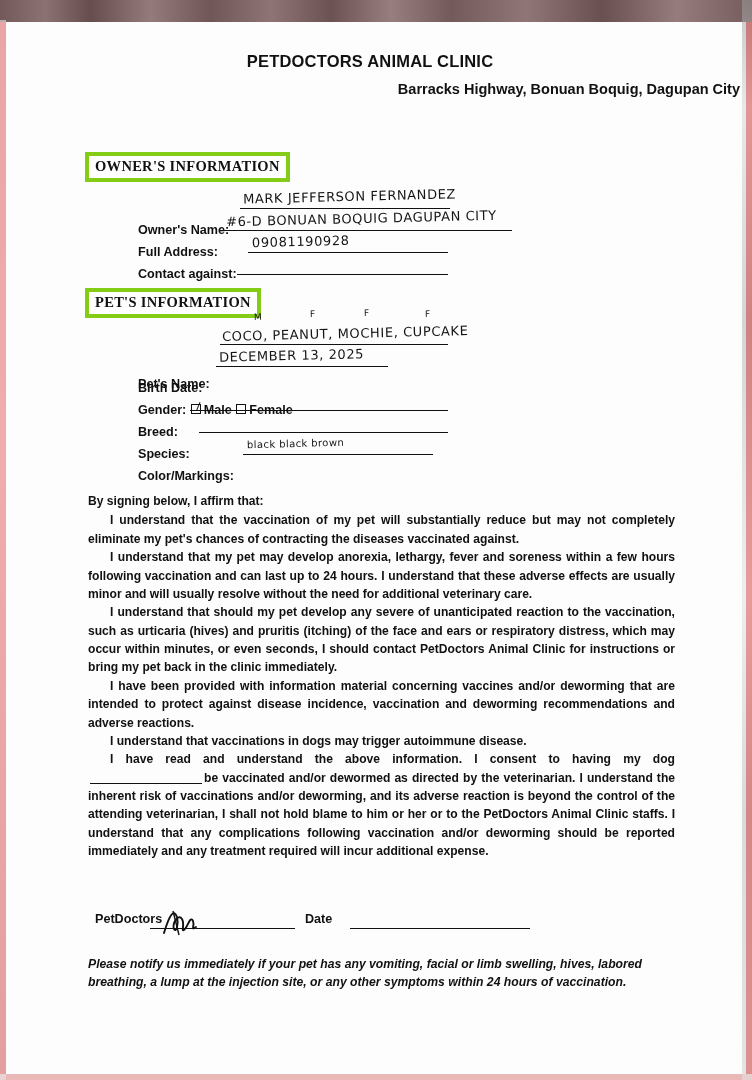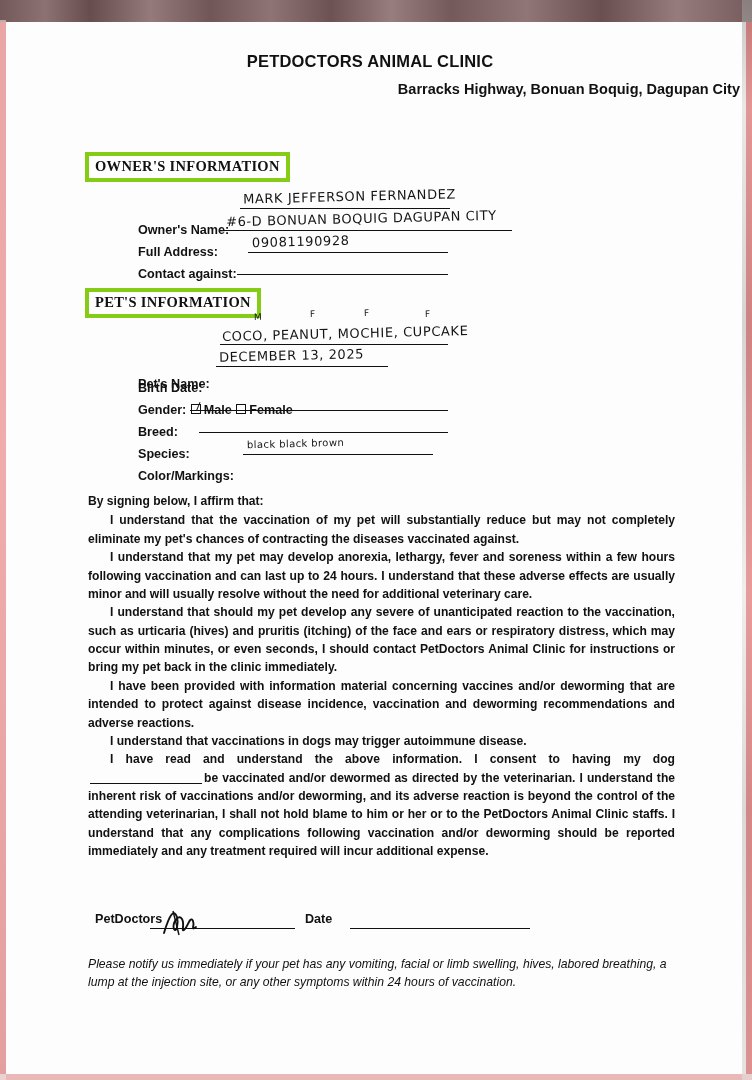--- a/index.html
+++ b/index.html
@@ -142,21 +142,21 @@
     position: absolute;
     font-size: 12.6px;
     font-weight: bold;
   }
   .note {
     position: absolute;
     left: 88px;
     width: 600px;
     font-size: 12.2px;
     font-style: italic;
-    font-weight: normal;
+    font-weight: bold;
     line-height: 1.5;
   }
   .signature-mark {
     position: absolute;
     left: 160px; top: 905px;
     width: 40px; height: 34px;
   }
 </style>
 </head>
 <body>

